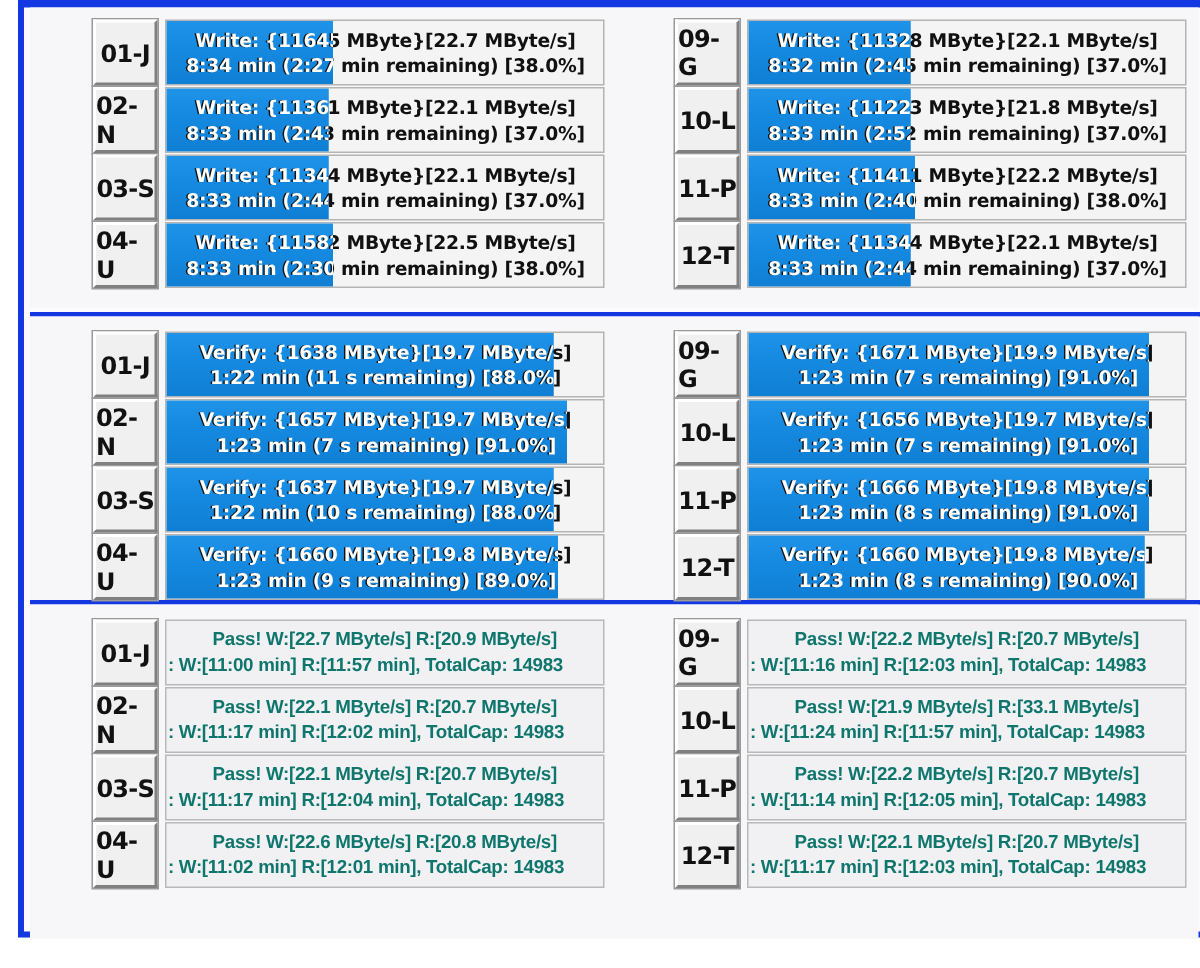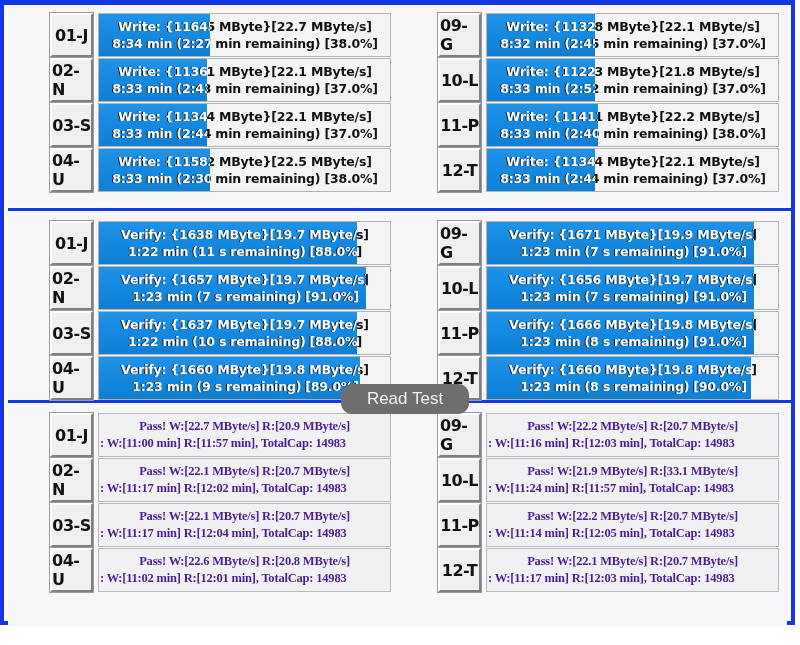--- a/index.html
+++ b/index.html
@@ -4,21 +4,21 @@
 <title>Drive Duplicator Test Status</title>
 <style>
   html,body{margin:0;padding:0;}
   body{
     width:800px;height:645px;
     background:#ffffff;
     font-family:"Liberation Sans",sans-serif;
     overflow:hidden;
   }
   #app{
-    position:absolute;left:0;top:0;width:720px;height:645px;
+    position:absolute;left:12px;top:0;width:720px;height:645px;
     background:#ffffff;
   }
   
   .window-frame{
     position:absolute;
     left:0px; top:0px;
     width:795px; height:625px;
     border:4px solid #1337e0;
     border-top-width:5px;
     box-sizing:border-box;
@@ -113,25 +113,25 @@
     border:1px solid #b9b9b9;
     box-sizing:border-box;
     overflow:hidden;
     display:flex;
     flex-direction:column;
     align-items:center;
     justify-content:center;
   }
   .resultbox span{
     display:block;
-    font-family:Liberation Serif, serif;
+    font-family:Liberation Sans, sans-serif;
     font-weight:bold;
     font-size:12.5px;
     line-height:17px;
-    color:#4c1d95;
+    color:#0f766e;
     white-space:nowrap;
     letter-spacing:-0.2px;
   }
   .resultbox .line2{
     align-self:flex-start;
     padding-left:1px;
   }
 
   
   .badge{
@@ -494,18 +494,15 @@
         <div class="slot" style="left: 434px; top: 543px; width: 341px;">
           <div class="slot-id">12-T</div>
           <div class="slot-gap"></div>
           <div class="resultbox">
             <span>Pass! W:[22.1 MByte/s] R:[20.7 MByte/s]</span>
             <span class="line2">: W:[11:17 min] R:[12:03 min], TotalCap: 14983</span>
           </div>
         </div>
       </div>
 
-    <div class="badge" style="left:337px;top:379px;width:128px;">
-      <span>Read Test</span>
-    </div>
 
   </div>
 </div>
 
 </body></html>

